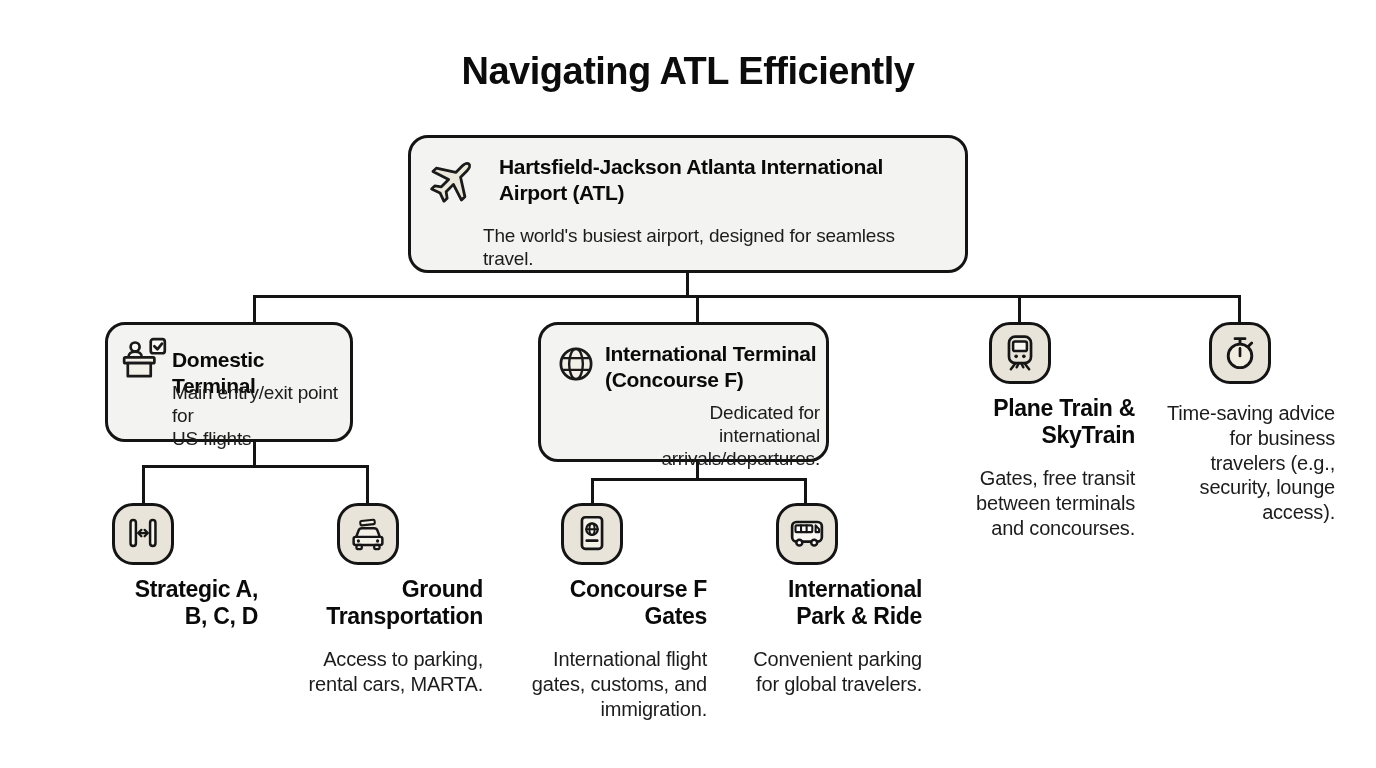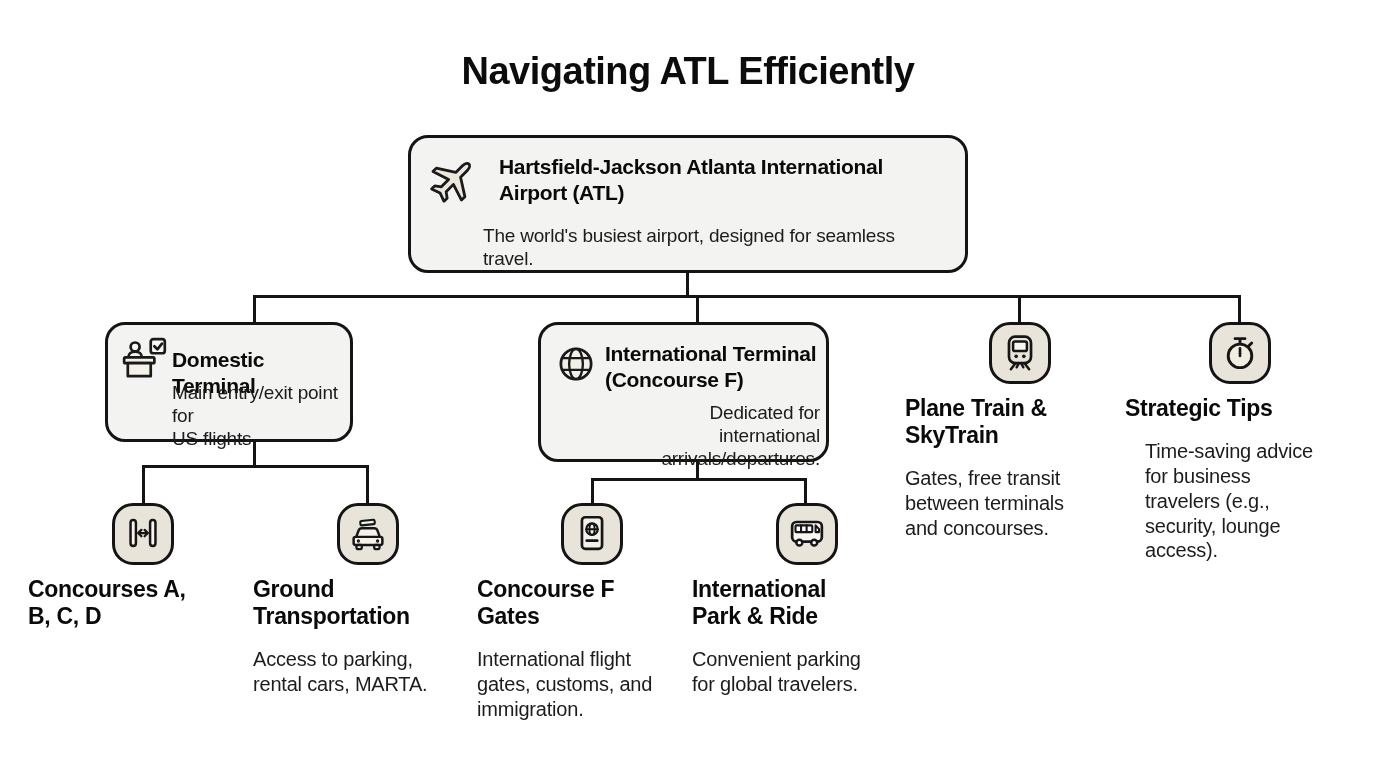--- a/index.html
+++ b/index.html
@@ -22,21 +22,21 @@
   .box .icon{position:absolute;}
   .box-title{
     position:absolute;font-size:21px;font-weight:700;line-height:1.25;
     letter-spacing:-0.3px;color:#0a0a0a;white-space:pre-line;
   }
   .box-desc{
     position:absolute;font-size:19px;line-height:1.22;color:#1c1c1c;
     letter-spacing:-0.2px;white-space:pre-line;
   }
   
-  .leaf{position:absolute;width:230px;text-align:left;}
+  .leaf{position:absolute;width:230px;text-align:right;}
   .squircle{
     width:62px;height:62px;margin:0 auto;background:#e9e4da;border:3.5px solid #141414;
     border-radius:21px;box-sizing:border-box;display:flex;align-items:center;justify-content:center;
   }
   .leaf-title{
     margin-top:11px;font-size:23px;font-weight:700;line-height:1.18;
     letter-spacing:-0.3px;color:#0a0a0a;white-space:pre-line;
   }
   .leaf-desc{
     margin-top:17px;font-size:20px;line-height:1.24;color:#1c1c1c;
@@ -131,38 +131,37 @@
 
   <div class="leaf" style="left:1125px;top:322px;">
     <div class="squircle">
       <svg width="46" height="46" viewBox="0 0 48 48" fill="none" stroke="#161616" stroke-linecap="round" stroke-linejoin="round">
         <path d="M18.8 9h10.4M24 9v5" stroke-width="3"></path>
         <path d="M32.8 17l3.4-3.4" stroke-width="3"></path>
         <circle cx="24" cy="27" r="12.3" stroke-width="3" fill="#f2ede1"></circle>
         <path d="M24 27v-7.8" stroke-width="2.8"></path>
       </svg>
     </div>
-    <div class="leaf-title">Strategic Tips</div>
     <div class="leaf-desc" style="margin-left:20px;margin-right:20px;">Time-saving advice
 for business
 travelers (e.g.,
 security, lounge
 access).</div>
   </div>
 
   <div class="leaf" style="left:28px;top:503px;">
     <div class="squircle">
       <svg width="46" height="46" viewBox="0 0 48 48" fill="none" stroke="#161616" stroke-width="2.6" stroke-linecap="round" stroke-linejoin="round">
         <rect x="11" y="9.5" width="5.6" height="27" rx="2.8" fill="#f8f6f0"></rect>
         <rect x="31.4" y="9.5" width="5.6" height="27" rx="2.8" fill="#f8f6f0"></rect>
         <path d="M19.5 23h9" stroke-width="2.4"></path>
         <path d="M22.3 19.7L19 23l3.3 3.3M25.7 19.7L29 23l-3.3 3.3" stroke-width="2.4"></path>
       </svg>
     </div>
-    <div class="leaf-title">Concourses A,
+    <div class="leaf-title">Strategic A,
 B, C, D</div>
   </div>
 
   <div class="leaf" style="left:253px;top:503px;">
     <div class="squircle">
       <svg width="46" height="46" viewBox="0 0 48 48" fill="none" stroke="#161616" stroke-width="2.6" stroke-linecap="round" stroke-linejoin="round">
         <rect x="16" y="9.8" width="15" height="4.6" rx="1.2" transform="rotate(-6 23.5 12.1)" fill="#f4f1e9" stroke-width="2.2"></rect>
         <path d="M11.5 27.5l2.7-7.2c.5-1.4 1.9-2.3 3.4-2.3h12.8c1.5 0 2.9.9 3.4 2.3l2.7 7.2" fill="#f4f1e9"></path>
         <rect x="9" y="27" width="30" height="8.5" rx="2" fill="#f4f1e9"></rect>
         <circle cx="14" cy="31.3" r="1.7" fill="#161616" stroke="none"></circle>

